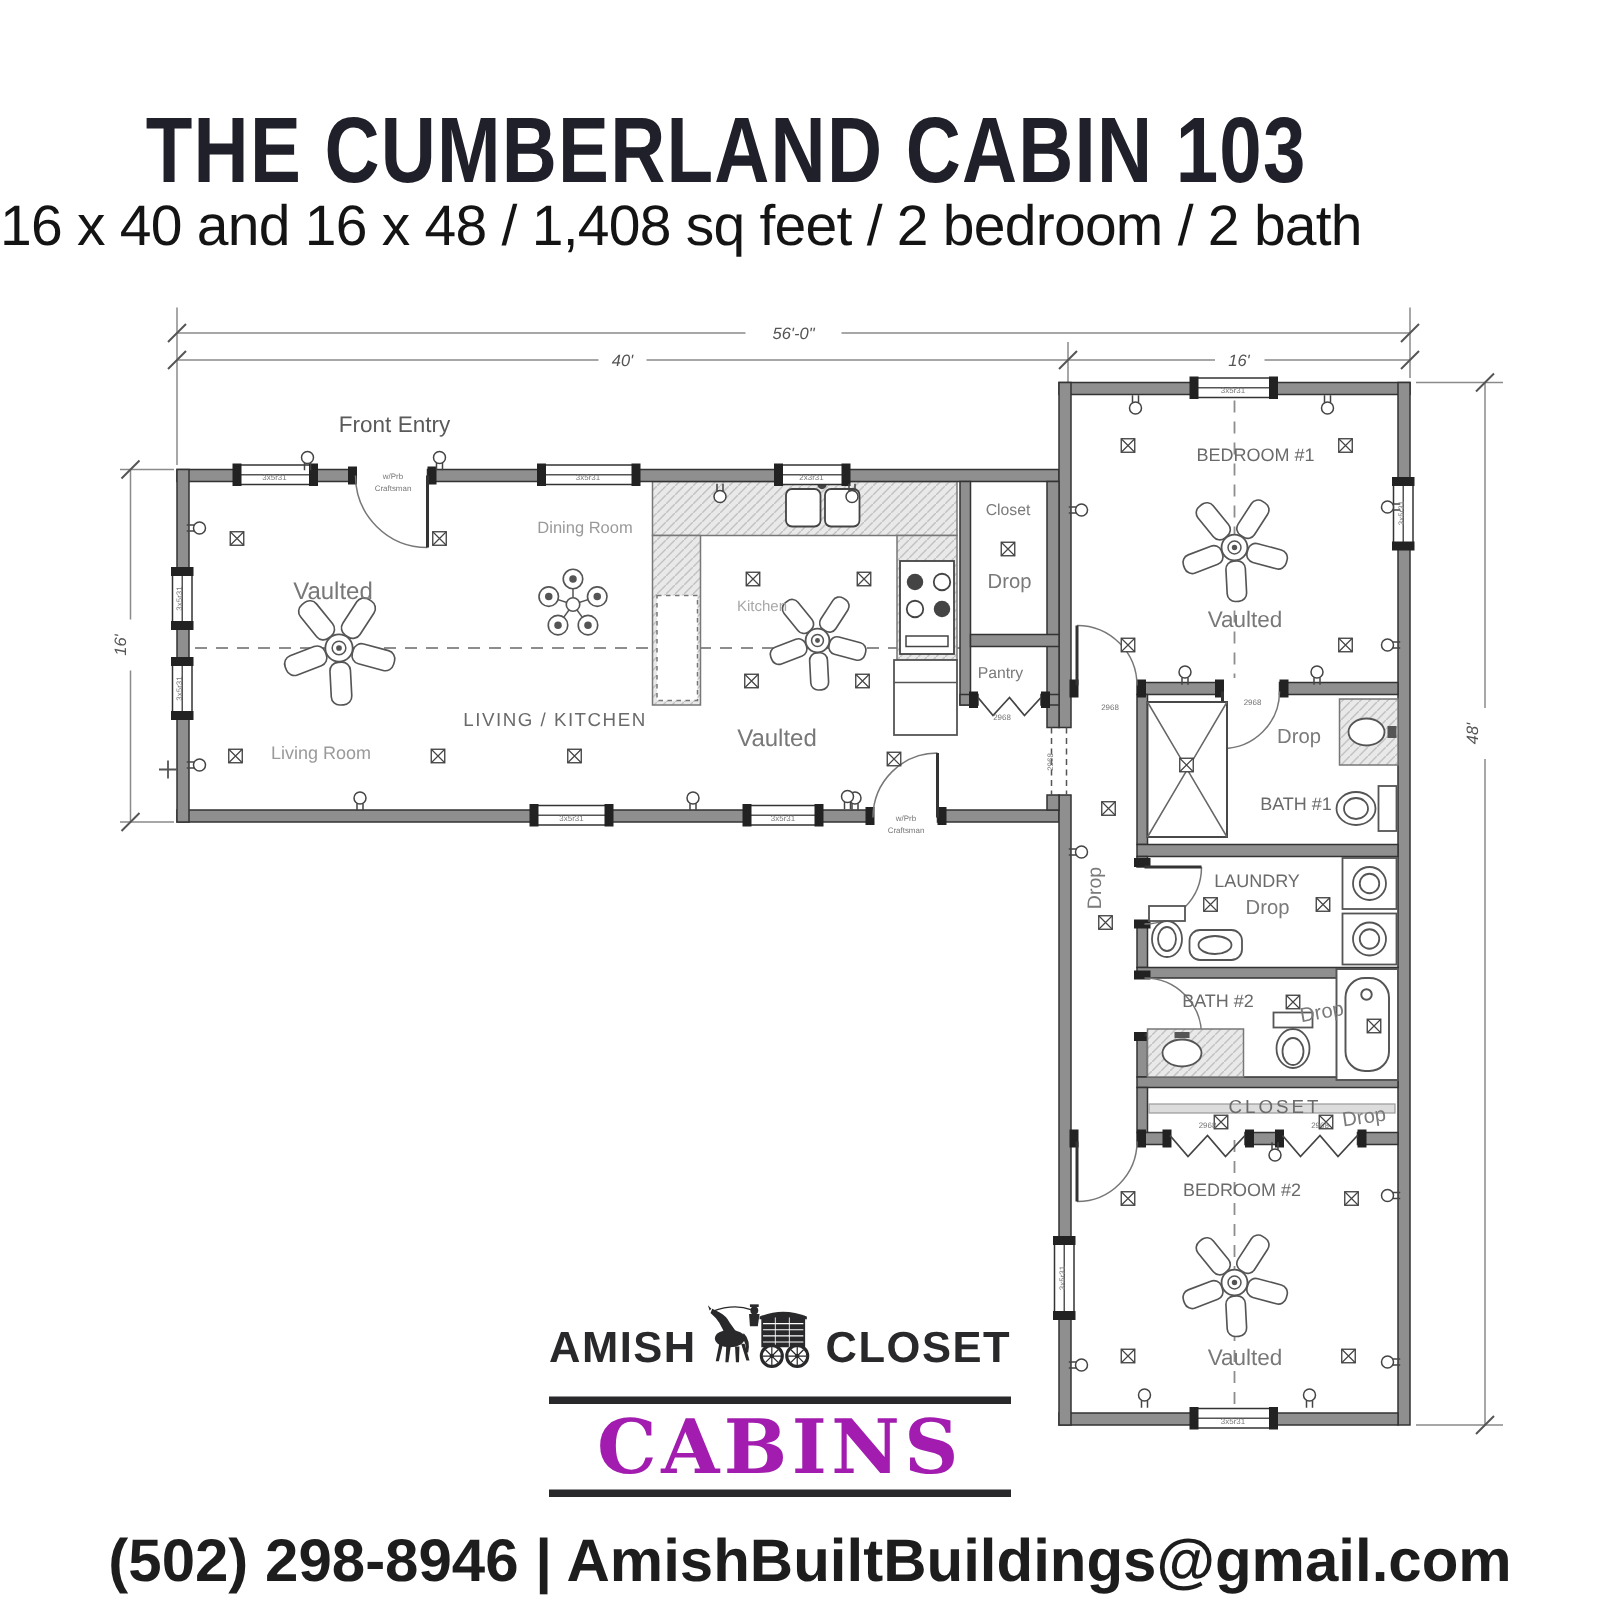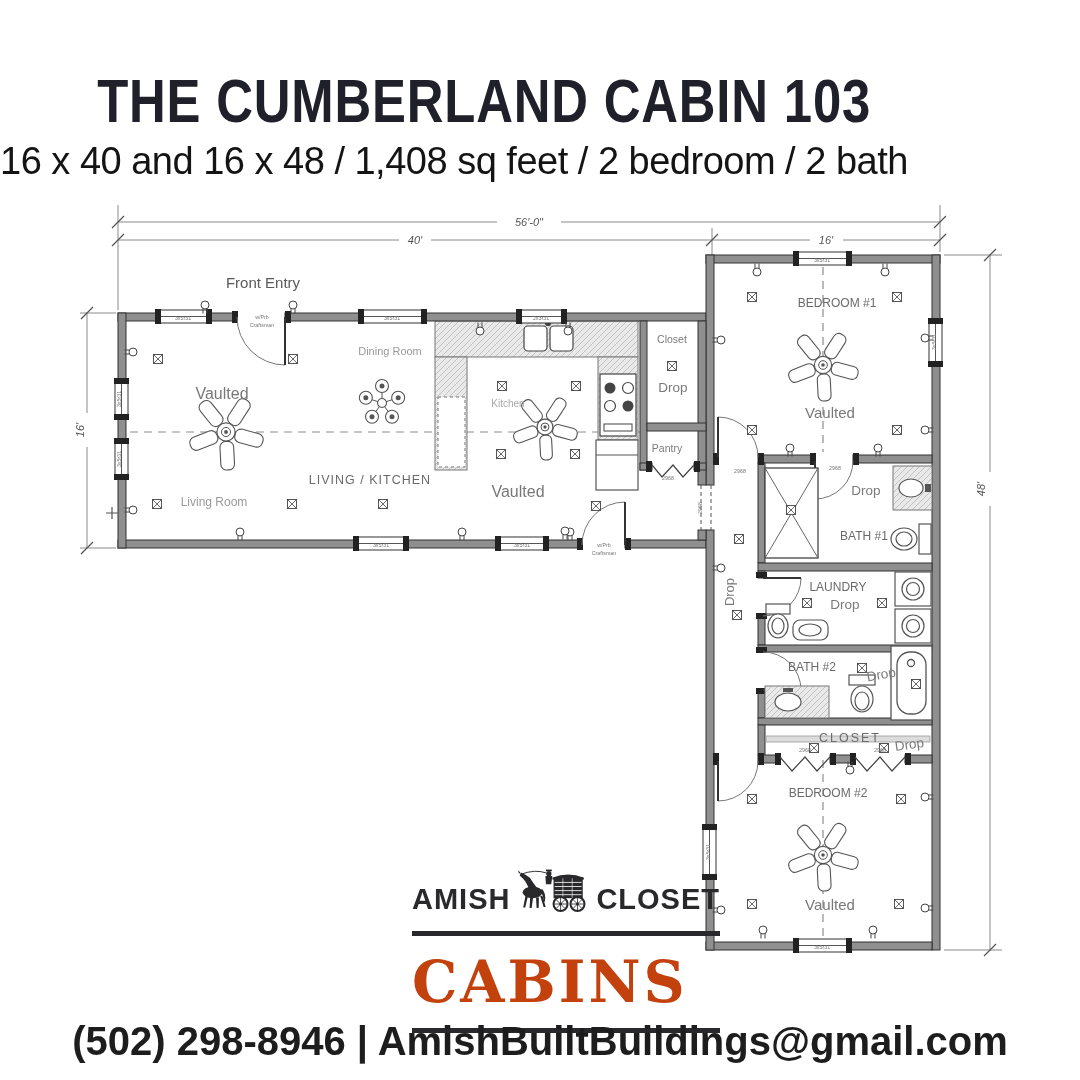--- a/index.html
+++ b/index.html
@@ -1,28 +1,28 @@
 <!DOCTYPE html>
 <html><head>
 <meta charset="utf-8">
 <style>
   html,body{margin:0;padding:0}
   body{width:1080px;height:1080px;background:#ffffff;position:relative;overflow:hidden;
        font-family:"Liberation Sans",sans-serif}
   .hdr{position:absolute;top:70px;left:0;width:100%;}
   .title{font-size:62px;font-weight:800;color:#20202a;letter-spacing:1px;
          transform:scaleX(.82);transform-origin:center;white-space:nowrap;line-height:1.0}
-  .subtitle{font-size:38px;color:#141414;margin-top:10px;white-space:nowrap;letter-spacing:-.5px;line-height:1.0}
+  .subtitle{font-size:38px;color:#141414;white-space:nowrap;letter-spacing:-.5px;line-height:1.0}
   svg.plan{position:absolute;left:0;top:0}
-  .logo{position:absolute;left:412px;top:848px;width:308px;}
+  .logo{position:absolute;left:366px;top:848px;width:308px;text-align:center}
   .logo-row{display:flex;align-items:flex-end;justify-content:center;gap:5px;height:82px}
   .logo-word{font-size:29px;font-weight:800;letter-spacing:1px;color:#29292c;padding-bottom:14px}
   .bar{height:5px;background:#29292c;margin:1px 0}
-  .logo-main{font-family:"DejaVu Serif",serif;font-weight:700;font-size:57px;letter-spacing:3px;
-             color:#c2410c;line-height:1.02;margin:17px 0}
+  .logo-main{font-family:"DejaVu Serif",serif;font-weight:700;font-size:50px;letter-spacing:3px;
+             color:#a21caf;line-height:1.02;margin:3px 0}
   .footer{position:absolute;top:1019px;left:0;width:100%;text-align:center;
           font-size:40px;font-weight:700;color:#1d1d1d;letter-spacing:0}
 </style>
 </head>
 <body>
 
 <div class="hdr">
   <div class="title">THE CUMBERLAND CABIN 103</div>
   <div class="subtitle">16 x 40 and 16 x 48 / 1,408 sq feet / 2 bedroom / 2 bath</div>
 </div>

